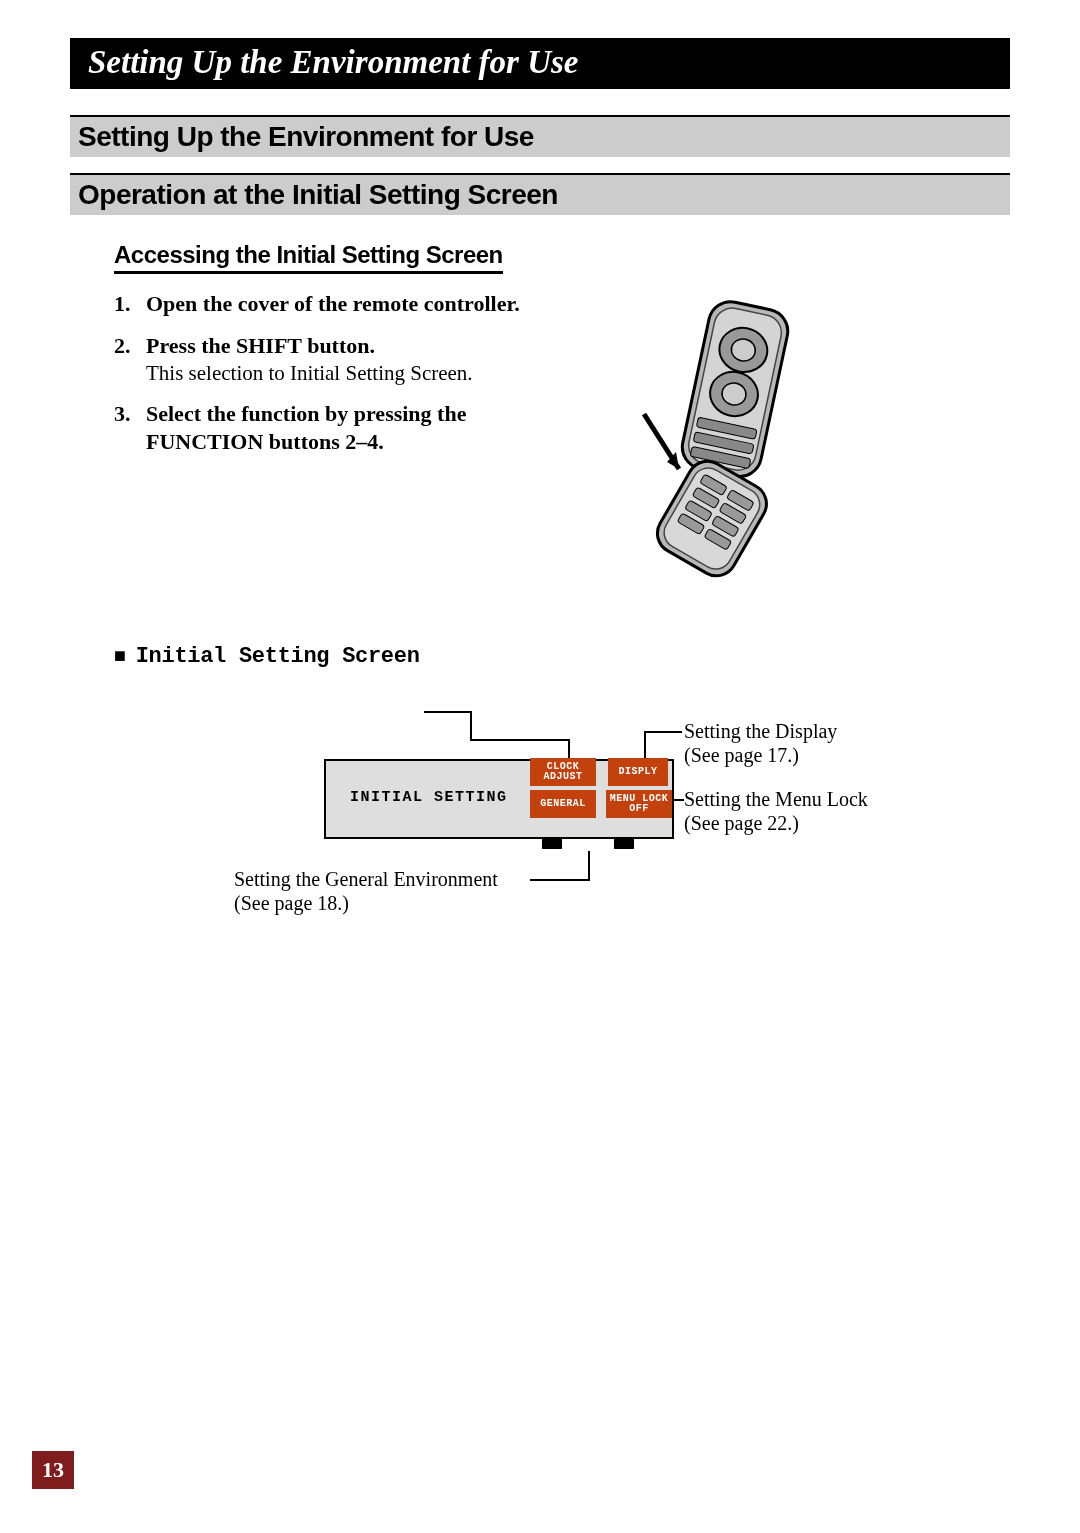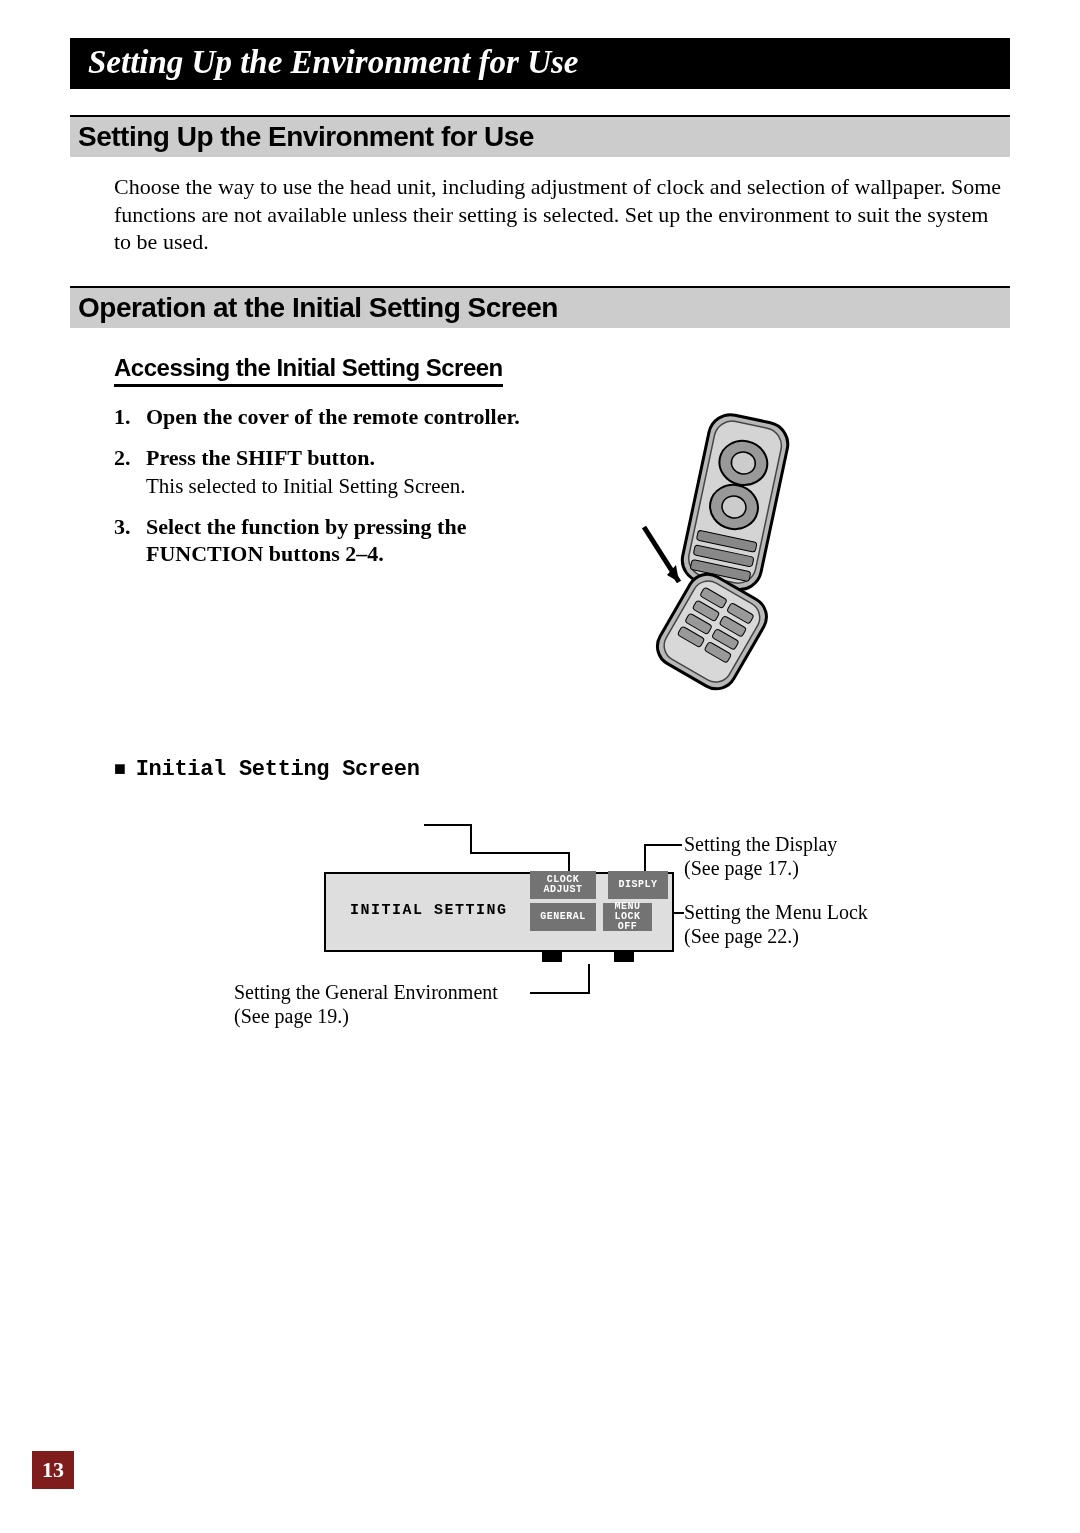--- a/index.html
+++ b/index.html
@@ -119,37 +119,37 @@
   .lcd-title {
     position: absolute;
     left: 24px; top: 28px;
     font-family: "Courier New", monospace;
     font-weight: bold;
     font-size: 15px;
     letter-spacing: 1.5px;
   }
   .lcd-btn {
     position: absolute;
-    background: #737373;
+    background: #c2410c;
     color: #fff;
     font-family: "Courier New", monospace;
     font-weight: bold;
     font-size: 10px;
     text-align: center;
     display: flex;
     align-items: center;
     justify-content: center;
     line-height: 1;
     flex-direction: column;
     letter-spacing: 0.5px;
   }
   .btn-clock { right: 76px; top: -3px; width: 66px; height: 28px; }
   .btn-disply { right: 4px; top: -3px; width: 60px; height: 28px; }
   .btn-general { right: 76px; top: 29px; width: 66px; height: 28px; }
-  .btn-menulock { right: 20px; top: 29px; width: 49px; height: 28px; }
+  .btn-menulock { right: 0; top: 29px; width: 66px; height: 28px; }
   .lcd-tab {
     position: absolute;
     background: #000;
     width: 20px; height: 12px;
   }
   .tab-1 { right: 110px; bottom: -12px; }
   .tab-2 { right: 38px; bottom: -12px; }
   .leader {
     position: absolute;
     background: #000;
@@ -167,40 +167,39 @@
 </style>
 </head>
 <body>
 
 <div class="page">
 
   <div class="title-bar">Setting Up the Environment for Use</div>
 
   <div class="section-head">Setting Up the Environment for Use</div>
 
-  <p class="intro-para">Choose the way to use the head unit, including adjustment of clock and selection of wallpaper. Some functions are not available unless their setting is selected. Set up the environment to suit the system to be used.</p>
 
   <div class="section-head">Operation at the Initial Setting Screen</div>
 
   <div class="subhead">Accessing the Initial Setting Screen</div>
 
   <div class="steps-area">
     <div class="steps-list">
       <div class="step">
         <div class="step-label">
           <span class="step-num">1.</span>
           <span class="step-text">Open the cover of the remote controller.</span>
         </div>
       </div>
       <div class="step">
         <div class="step-label">
           <span class="step-num">2.</span>
           <span class="step-text">Press the SHIFT button.</span>
         </div>
-        <div class="step-note">This selected to Initial Setting Screen.</div>
+        <div class="step-note">This selection to Initial Setting Screen.</div>
       </div>
       <div class="step">
         <div class="step-label">
           <span class="step-num">3.</span>
           <span class="step-text">Select the function by pressing the FUNCTION buttons 2–4.</span>
         </div>
       </div>
     </div>
 
     <div class="remote-img">
@@ -247,21 +246,21 @@
       <span>(See page 17.)</span>
     </div>
 
     <div class="callout callout-menulock">
       <span>Setting the Menu Lock</span><br>
       <span>(See page 22.)</span>
     </div>
 
     <div class="callout callout-general">
       <span>Setting the General Environment</span><br>
-      <span>(See page 19.)</span>
+      <span>(See page 18.)</span>
     </div>
 
     <div class="leader" style="left:310px; top:22px; width:46px; height:2px;"></div>
     <div class="leader" style="left:356px; top:22px; width:2px; height:28px;"></div>
     <div class="leader" style="left:356px; top:50px; width:100px; height:2px;"></div>
     <div class="leader" style="left:454px; top:50px; width:2px; height:24px;"></div>
 
     <div class="leader" style="left:530px; top:42px; width:38px; height:2px;"></div>
     <div class="leader" style="left:530px; top:42px; width:2px; height:30px;"></div>
 

